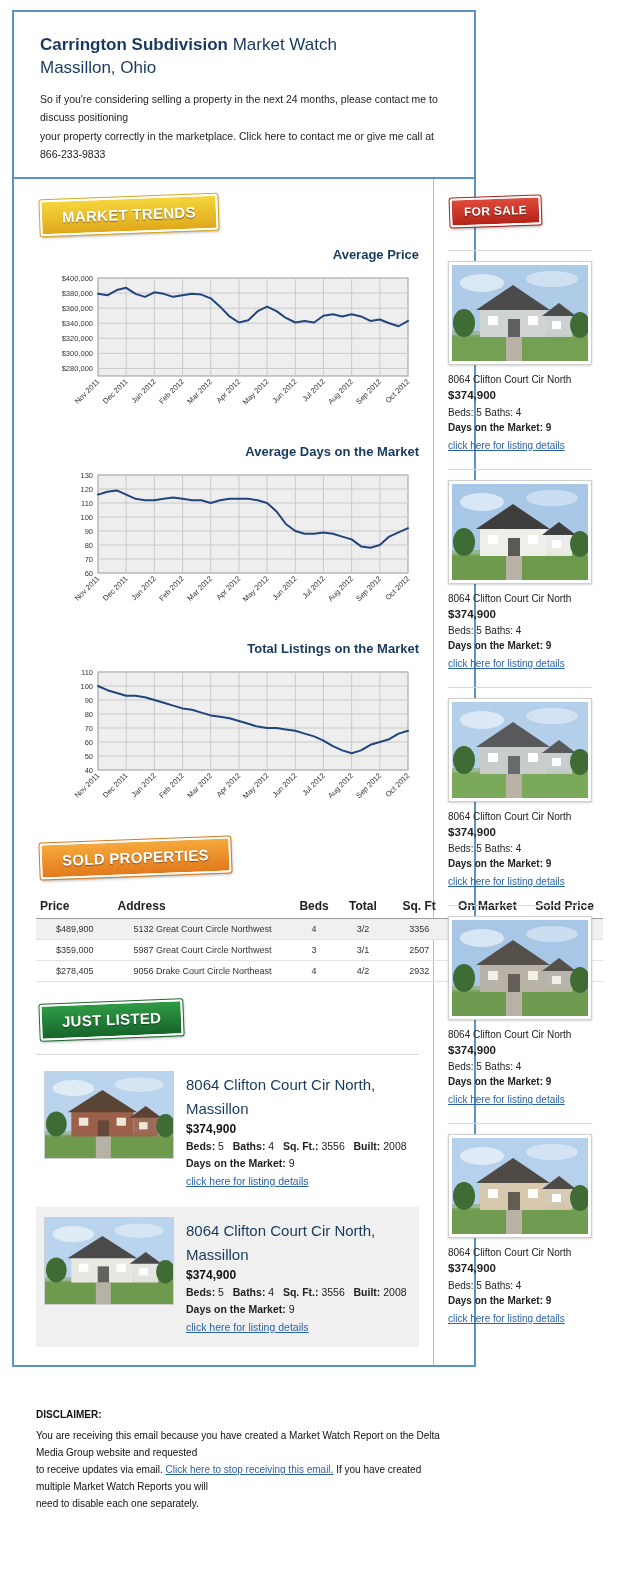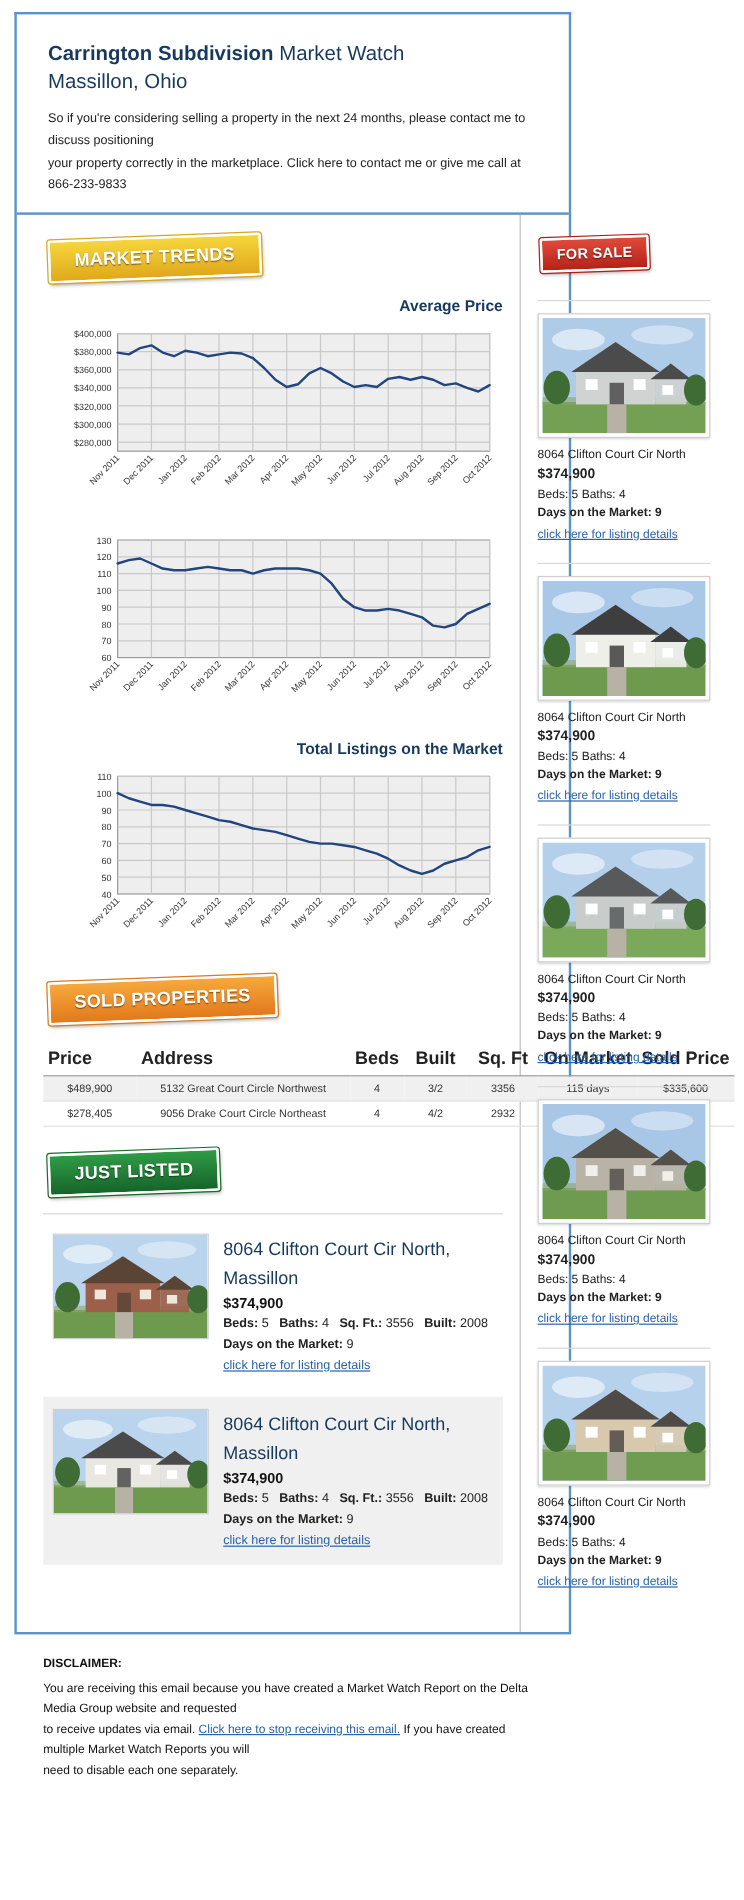--- a/index.html
+++ b/index.html
@@ -110,21 +110,21 @@
   .chart-svg { display: block; }
   
   .sold-table {
     width: 100%;
     border-collapse: collapse;
     font-size: 9px;
     margin-top: 4px;
   }
   .sold-table th {
     text-align: left;
-    font-size: 15px;
+    font-size: 12px;
     font-weight: bold;
     color: #222;
     padding: 5px 4px;
     border-bottom: 1px solid #9b9b9b;
     white-space: nowrap;
   }
   .sold-table td {
     padding: 5px 20px;
     color: #333;
     border-bottom: 1px solid #e2e2e2;
@@ -176,20 +176,21 @@
   .fs-price { font-weight: bold; font-size: 11.5px; }
   .fs-bold { font-weight: bold; }
   .fs-link { color: #2a63a8; text-decoration: underline; cursor: pointer; font-size: 10px; }
   .fs-divider { border: none; border-top: 1px solid #d8d8d8; margin: 10px 0 10px 0; }
   
   .disclaimer {
     padding: 16px 24px 22px 24px;
     font-size: 10px;
     line-height: 1.7;
     color: #111;
+    margin-top: 23px;
   }
   .disclaimer .dtitle { font-weight: bold; margin-bottom: 4px; }
   .disclaimer a { color: #2a63a8; }
   .hr-blue { border: none; border-top: 2px solid #5b93c8; margin: 0; }
 </style>
 </head>
 <body>
 
 <div class="page">
   <div class="outer">
@@ -254,20 +255,21 @@
                 <text x="0" y="0" font-size="7.5" fill="#333" font-family="Liberation Sans, sans-serif" transform="translate(345.8181818181818,110) rotate(-45)" text-anchor="end">Sep 2012</text>
                 <line x1="372" y1="6" x2="372" y2="104" stroke="#c9c9c9" stroke-width="1"></line>
                 <text x="0" y="0" font-size="7.5" fill="#333" font-family="Liberation Sans, sans-serif" transform="translate(374,110) rotate(-45)" text-anchor="end">Oct 2012</text>
                 <path d="M62.00 21.83 L71.39 23.34 L80.79 18.06 L90.18 15.80 L99.58 21.83 L108.97 24.85 L118.36 20.32 L127.76 21.83 L137.15 24.85 L146.55 23.34 L155.94 21.83 L165.33 22.58 L174.73 26.35 L184.12 34.65 L193.52 44.45 L202.91 50.48 L212.30 48.22 L221.70 39.17 L231.09 34.65 L240.48 39.17 L249.88 45.95 L259.27 50.48 L268.67 48.97 L278.06 50.48 L287.45 43.69 L296.85 42.18 L306.24 44.45 L315.64 42.18 L325.03 44.45 L334.42 48.97 L343.82 47.46 L353.21 51.23 L362.61 54.25 L372.00 48.97 " fill="none" stroke="#22457e" stroke-width="2" stroke-linejoin="round" stroke-linecap="round"></path>
               </svg>
           </div>
         </div>
 
         
         <div class="chart-block">
+          <div class="chart-title">Average Days on the Market</div>
           <div class="chart-wrap">
             <svg class="chart-svg" id="chart1" width="380" height="150" viewBox="0 0 380 150">
                 <rect x="62" y="6" width="310" height="98" fill="#eeeeee" stroke="#9a9a9a" stroke-width="1"></rect>
                 <text x="57" y="107" text-anchor="end" font-size="7.5" fill="#333" font-family="Liberation Sans, sans-serif">60</text>
                 <line x1="62" y1="90" x2="372" y2="90" stroke="#c9c9c9" stroke-width="1"></line>
                 <text x="57" y="93" text-anchor="end" font-size="7.5" fill="#333" font-family="Liberation Sans, sans-serif">70</text>
                 <line x1="62" y1="76" x2="372" y2="76" stroke="#c9c9c9" stroke-width="1"></line>
                 <text x="57" y="79" text-anchor="end" font-size="7.5" fill="#333" font-family="Liberation Sans, sans-serif">80</text>
                 <line x1="62" y1="62" x2="372" y2="62" stroke="#c9c9c9" stroke-width="1"></line>
                 <text x="57" y="65" text-anchor="end" font-size="7.5" fill="#333" font-family="Liberation Sans, sans-serif">90</text>
@@ -357,37 +359,46 @@
         </div>
 
         <div class="ribbon orange">SOLD PROPERTIES</div>
 
         <table class="sold-table">
           <thead>
             <tr>
               <th>Price</th>
               <th>Address</th>
               <th class="num">Beds</th>
-              <th class="num">Built</th>
+              <th class="num">Total</th>
               <th class="num">Sq. Ft</th>
               <th class="num">On Market</th>
               <th class="num">Sold Price</th>
             </tr>
           </thead>
           <tbody id="sold-body">
               <tr class="alt">
                 <td class="">$489,900</td>
                 <td class="">5132 Great Court Circle Northwest</td>
                 <td class="num">4</td>
                 <td class="num">3/2</td>
                 <td class="num">3356</td>
                 <td class="num">115 days</td>
                 <td class="num">$335,600</td>
               </tr>
               <tr>
+                <td class="">$359,000</td>
+                <td class="">5987 Great Court Circle Northwest</td>
+                <td class="num">3</td>
+                <td class="num">3/1</td>
+                <td class="num">2507</td>
+                <td class="num">143 days</td>
+                <td class="num">$250,700</td>
+              </tr>
+              <tr>
                 <td class="">$278,405</td>
                 <td class="">9056 Drake Court Circle Northeast</td>
                 <td class="num">4</td>
                 <td class="num">4/2</td>
                 <td class="num">2932</td>
                 <td class="num">45 days</td>
                 <td class="num">$293,200</td>
               </tr>
             </tbody>
         </table>

